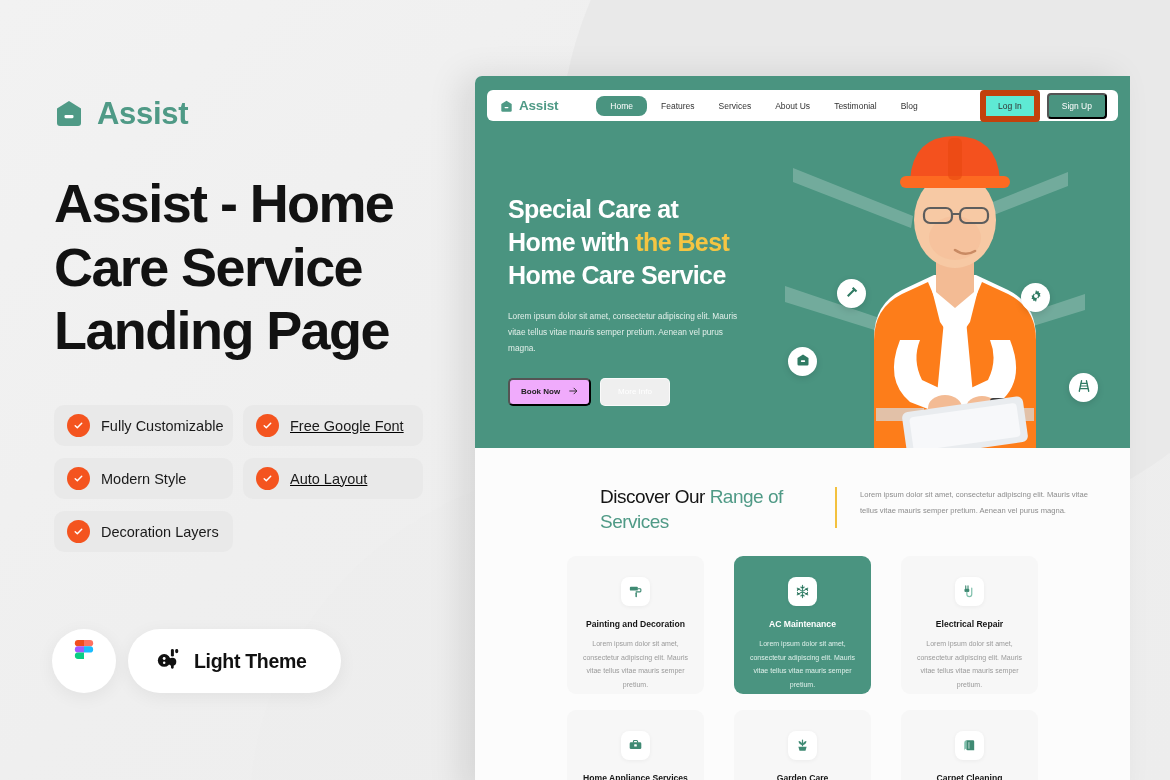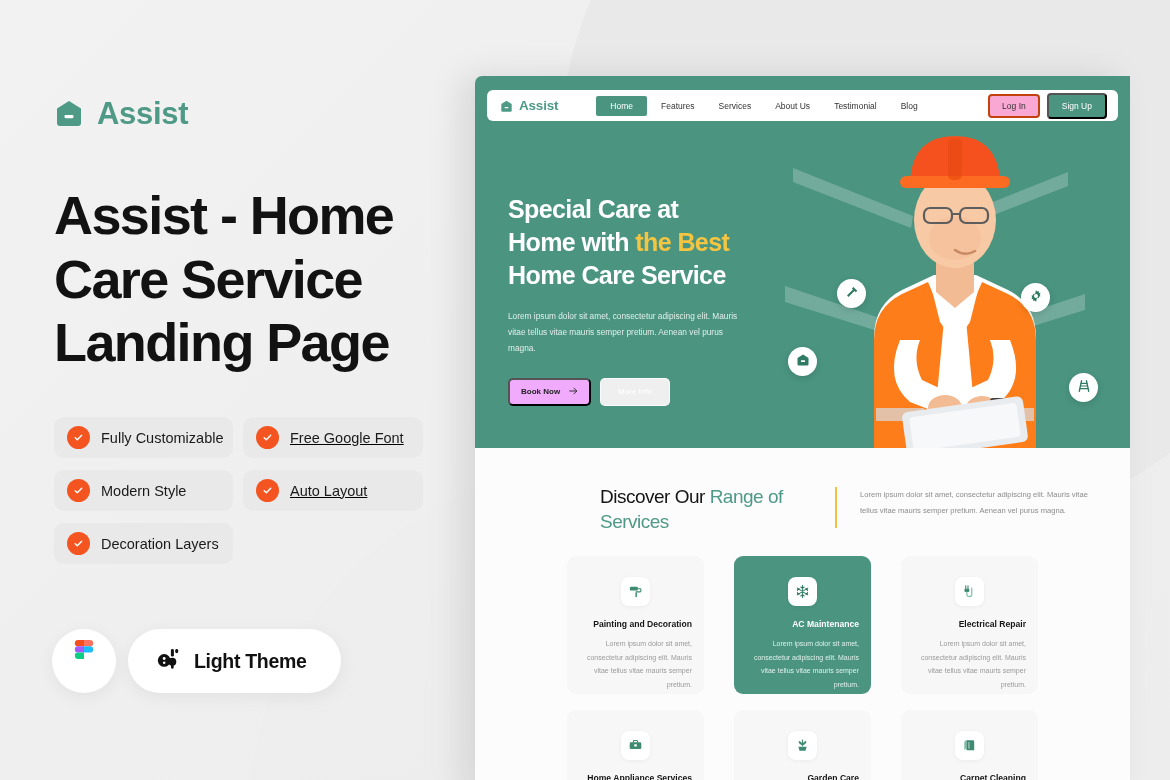--- a/index.html
+++ b/index.html
@@ -39,21 +39,21 @@
     width: 470px; height: 780px;
     padding: 96px 0 0 54px;
   }
   .brandrow { display: flex; align-items: center; gap: 13px; }
   .brand-mark { width: 30px; height: 30px; display: block; }
   .brand-name {
     font-size: 31px; font-weight: bold; color: #4f9a86;
     letter-spacing: -0.3px;
   }
   .headline {
-    margin-top: 52px;
+    margin-top: 40px;
     font-size: 54px; line-height: 1.18; font-weight: bold;
     color: #121212; letter-spacing: -1.6px;
     max-width: 400px;
   }
   .badges {
     margin-top: 42px;
     display: flex; flex-wrap: wrap;
     gap: 12px 10px; width: 380px;
   }
   .badge {
@@ -108,28 +108,28 @@
     border-radius: 6px;
     display: flex; align-items: center;
     padding: 0 11px 0 13px;
     z-index: 5;
   }
   .nav-brand { display: flex; align-items: center; gap: 6px; margin-right: 38px; }
   .nav-brand-mark { width: 13px; height: 13px; display: block; }
   .nav-brand-name { font-size: 13.5px; font-weight: bold; color: #4f9a86; letter-spacing: -.2px; }
   .nav-links { display: flex; align-items: center; gap: 4px; }
   .nav-link {
-    font-size: 8.5px; color: #333; padding: 5px 10px; border-radius: 2px;
+    font-size: 8.5px; color: #333; padding: 5px 10px; border-radius: 8px;
     white-space: nowrap;
   }
   .nav-link.active { background: #4a9480; color: #fff; padding: 5px 14px; }
   .nav-actions { margin-left: auto; display: flex; align-items: center; gap: 7px; }
   .btn-login {
-    font-size: 8.5px; color: #333; border: 2px solid #c2410c;
-    border-radius: 4px; padding: 5px 12px; background: #f9a8d4;
+    font-size: 8.5px; color: #333; border: 6px solid #c2410c;
+    border-radius: 4px; padding: 5px 12px; background: #5eead4;
   }
   .btn-signup {
     font-size: 8.5px; color: #fff; background: #4a9480;
     border-radius: 4px; padding: 6px 13px;
   }
 
   .hero-copy { position: absolute; left: 33px; top: 117px; width: 300px; z-index: 4; }
   .hero-title {
     font-size: 25px; line-height: 1.32; font-weight: bold; color: #fff;
     letter-spacing: -.6px;
@@ -168,21 +168,21 @@
   .svc-rule { width: 2px; height: 41px; background: #f3c13f; margin: 3px 23px 0 0; }
   .svc-desc { font-size: 7.6px; line-height: 2.05; color: #8c8c8c; max-width: 230px; padding-top: 3px; }
 
   .svc-grid {
     margin-top: 22px;
     display: grid; grid-template-columns: repeat(3, 137px);
     gap: 16px 30px; justify-content: center;
   }
   .svc-card {
     background: #f7f7f7; border-radius: 9px;
-    padding: 21px 12px 20px; text-align: right;
+    padding: 21px 12px 20px; text-align: center;
     height: 138px;
   }
   .svc-card.featured { background: #4a9480; height: 138px; }
   .svc-icon {
     width: 29px; height: 29px; border-radius: 8px; background: #fff;
     margin: 0 auto 13px; display: flex; align-items: center; justify-content: center;
     box-shadow: 0 1px 4px rgba(0,0,0,.05);
   }
   .svc-name { font-size: 8.6px; font-weight: bold; color: #161616; margin-bottom: 8px; }
   .svc-card.featured .svc-name { color: #fff; }

